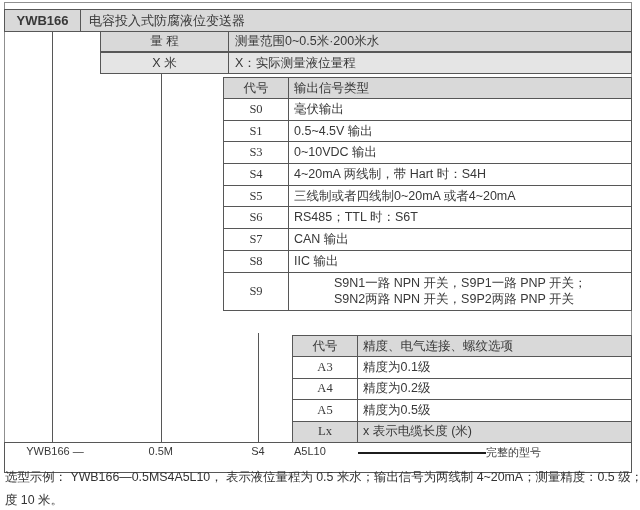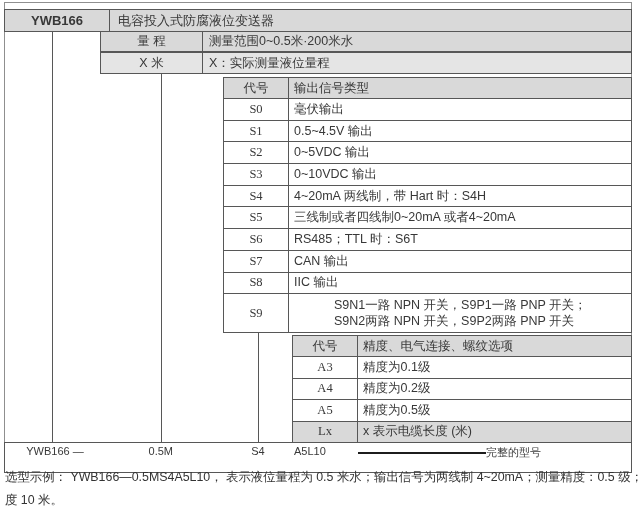--- a/index.html
+++ b/index.html
@@ -11,25 +11,25 @@
   *{box-sizing:border-box;margin:0;padding:0;}
   html,body{background:#ffffff;}
   body{font-family:"Liberation Sans","DejaVu Sans",sans-serif;color:var(--txt);}
   .screen{position:relative;width:640px;height:510px;background:#ffffff;overflow:hidden;}
 
   .frame{position:absolute;left:4px;top:2px;width:628px;height:461px;border:1px solid var(--frame);}
 
   .band{position:absolute;display:flex;border:1px solid var(--bd);font-size:12.5px;}
   .band .cell{display:flex;align-items:center;}
   .top-band{left:4px;top:9px;width:628px;height:23px;background:var(--gray);font-size:13px;}
-  .top-band .model-cell{width:105px;justify-content:center;border-right:1px solid var(--bd);font-weight:600;}
+  .top-band .model-cell{width:76px;justify-content:center;border-right:1px solid var(--bd);font-weight:600;}
   .top-band .title-cell{flex:1;padding-left:8px;}
 
   .range-band{left:100px;width:532px;height:21px;}
-  .range-band .label-cell{width:102px;justify-content:center;border-right:1px solid var(--bd);}
+  .range-band .label-cell{width:128px;justify-content:center;border-right:1px solid var(--bd);}
   .range-band .desc-cell{flex:1;padding-left:6px;}
   .range-1{top:31px;background:var(--gray);}
   .range-2{top:52px;height:22px;background:#e5e5e5;}
 
   .opt-table{position:absolute;border:1px solid var(--bd);background:#ffffff;font-size:12.5px;}
   .sig-table{left:223px;top:77px;width:409px;}
   .acc-table{left:292px;top:335px;width:340px;}
   .thead{display:flex;background:var(--gray);height:20px;}
   .thead .c1,.trow .c1{width:65px;display:flex;align-items:center;justify-content:center;border-right:1px solid var(--bd);font-family:Liberation Serif, serif;}
   .thead .c2,.trow .c2{flex:1;display:flex;flex-direction:column;justify-content:center;padding-left:5px;}
@@ -87,26 +87,20 @@
         <div class="trow">
           <div class="c1">S0</div>
           <div class="c2">
             <div>毫伏输出</div>
           </div>
         </div>
         <div class="trow">
           <div class="c1">S1</div>
           <div class="c2">
             <div>0.5~4.5V 输出</div>
-          </div>
-        </div>
-        <div class="trow">
-          <div class="c1">S2</div>
-          <div class="c2">
-            <div>0~5VDC 输出</div>
           </div>
         </div>
         <div class="trow">
           <div class="c1">S3</div>
           <div class="c2">
             <div>0~10VDC 输出</div>
           </div>
         </div>
         <div class="trow">
           <div class="c1">S4</div>

